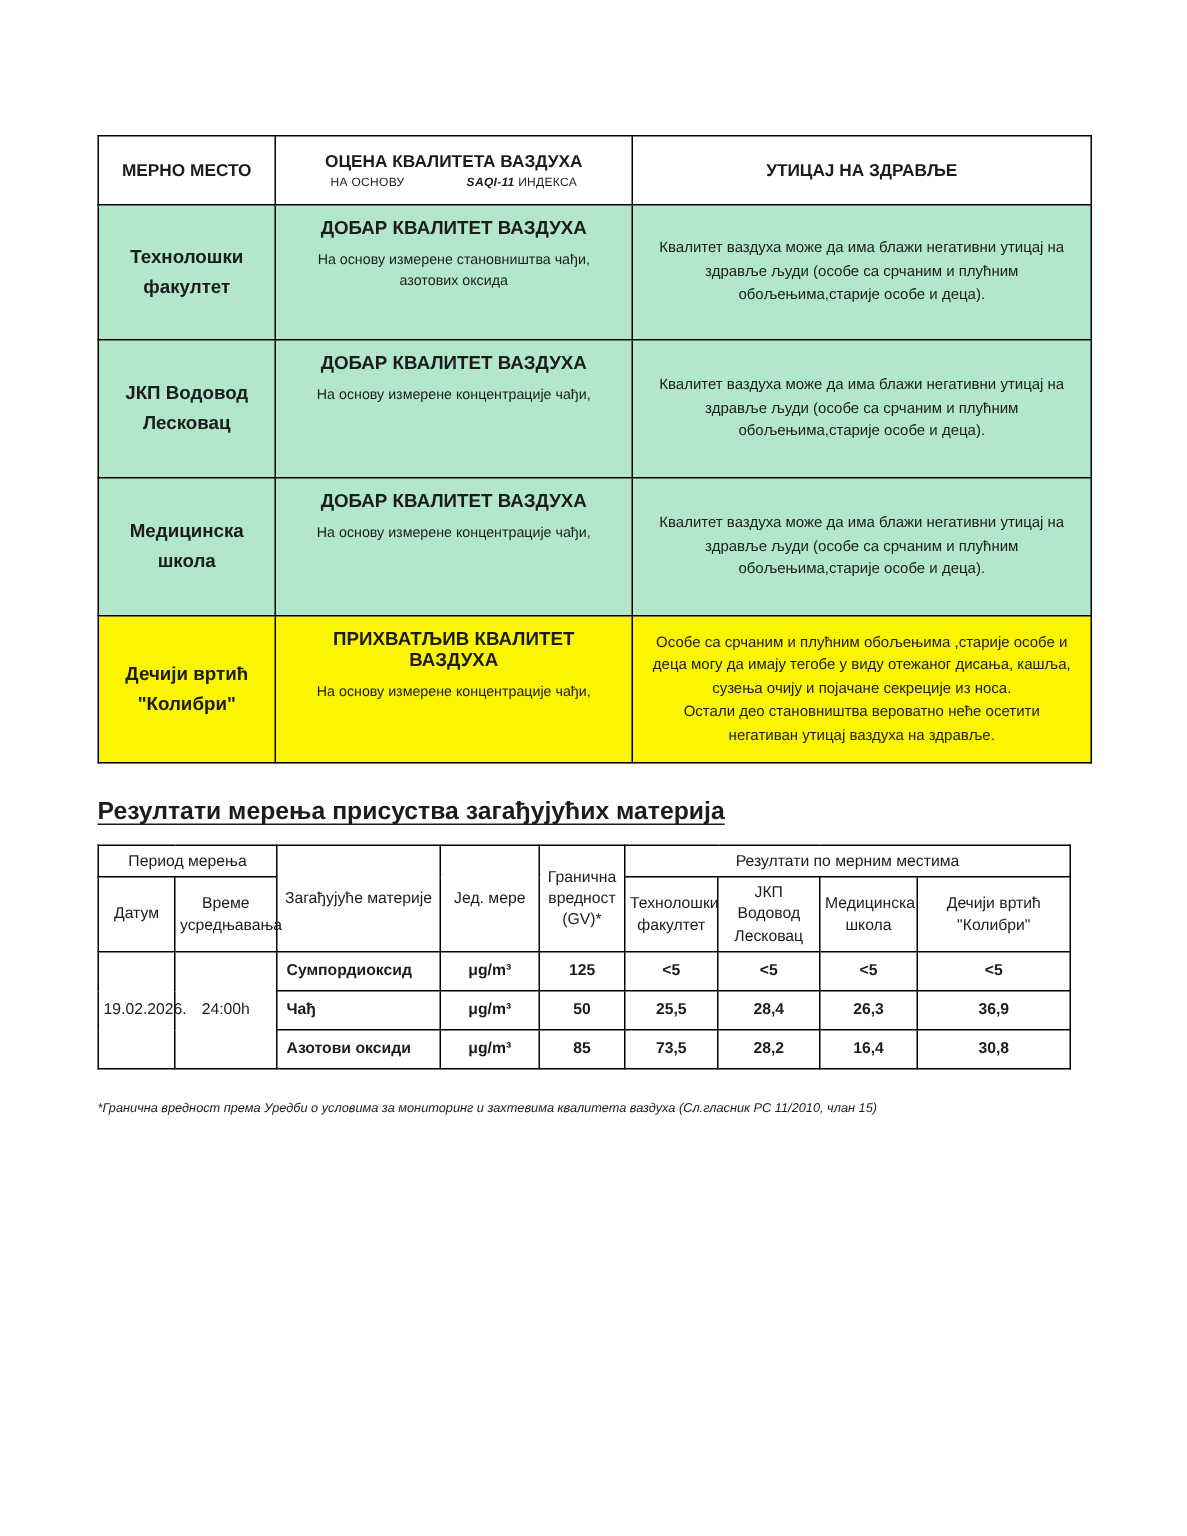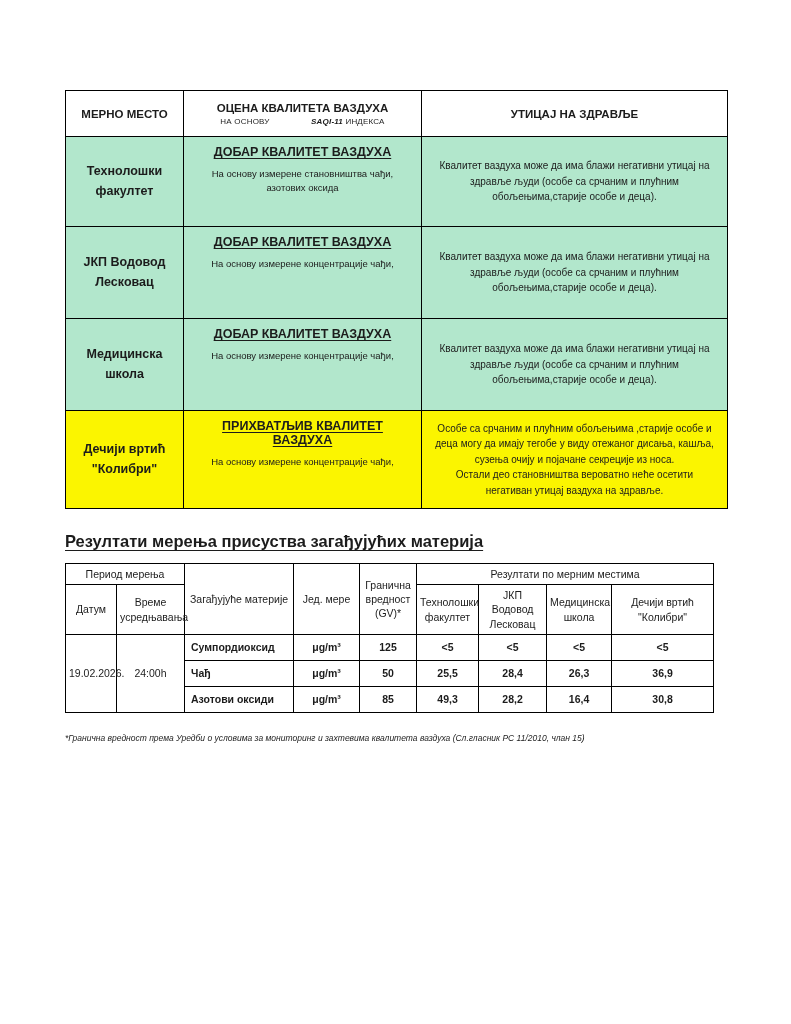--- a/index.html
+++ b/index.html
@@ -26,21 +26,21 @@
   table { border-collapse: collapse; table-layout: fixed; border-radius: 18px; }
   td, th { border: 1px solid #000; text-align: center; vertical-align: middle; }
 
   
   .t1 { width: 662px; }
   .t1 th { font-size: 11.5px; font-weight: bold; padding: 4px 6px; background: #fff; }
   .t1 .h-sub { font-size: 8px; font-weight: normal; margin-top: 3px; letter-spacing: 0.2px; }
   .t1 .h-sub b i { font-size: 8px; padding-left: 39px; }
   .t1 .station-cell { font-size: 12.5px; font-weight: bold; line-height: 1.55; padding: 4px 8px; }
   .t1 .assess-cell { vertical-align: top; padding: 8px 10px 4px 10px; }
-  .t1 .grade { font-size: 12.5px; font-weight: bold; text-decoration: underline; text-underline-offset: 2px; }
+  .t1 .grade { font-size: 12.5px; font-weight: bold; text-underline-offset: 2px; }
   .t1 .basis { font-size: 9.5px; margin-top: 8px; line-height: 1.45; }
   .t1 .health-cell { font-size: 10px; line-height: 1.55; padding: 4px 16px; white-space: pre-line; }
   .t1 .r1 { height: 90px; }
   .t1 .r2 { height: 92px; }
   .t1 .r3 { height: 92px; }
   .t1 .r4 { height: 98px; }
   .t1 .r4 .health-cell { padding: 4px 10px; }
 
   
   .results-title {
@@ -171,21 +171,21 @@
         <td class="b">50</td>
         <td class="b">25,5</td>
         <td class="b">28,4</td>
         <td class="b">26,3</td>
         <td class="b">36,9</td>
       </tr>
       <tr class="dr">
         <td class="pollutant">Азотови оксиди</td>
         <td class="b">μg/m³</td>
         <td class="b">85</td>
-        <td class="b">49,3</td>
+        <td class="b">73,5</td>
         <td class="b">28,2</td>
         <td class="b">16,4</td>
         <td class="b">30,8</td>
       </tr>
     </tbody>
   </table>
 
   <div class="footnote">*Гранична вредност према Уредби о условима за мониторинг и захтевима квалитета ваздуха (Сл.гласник РС 11/2010, члан 15)</div>
 
 </div>

